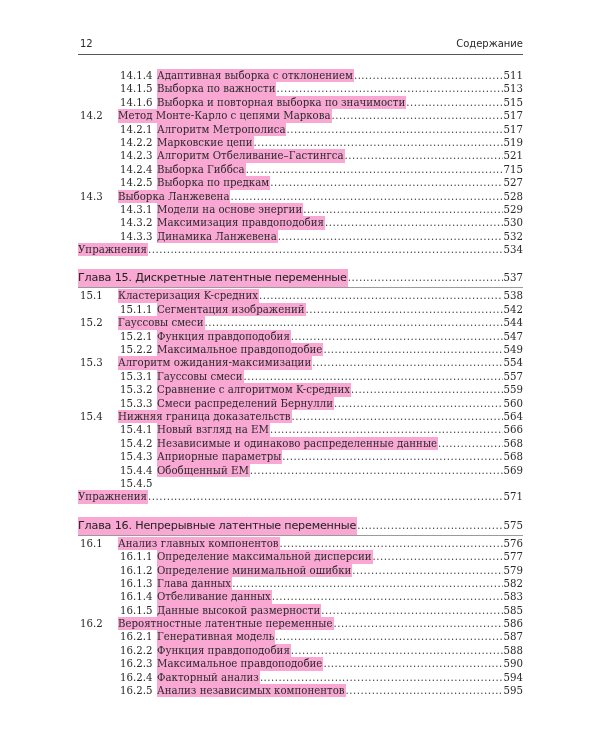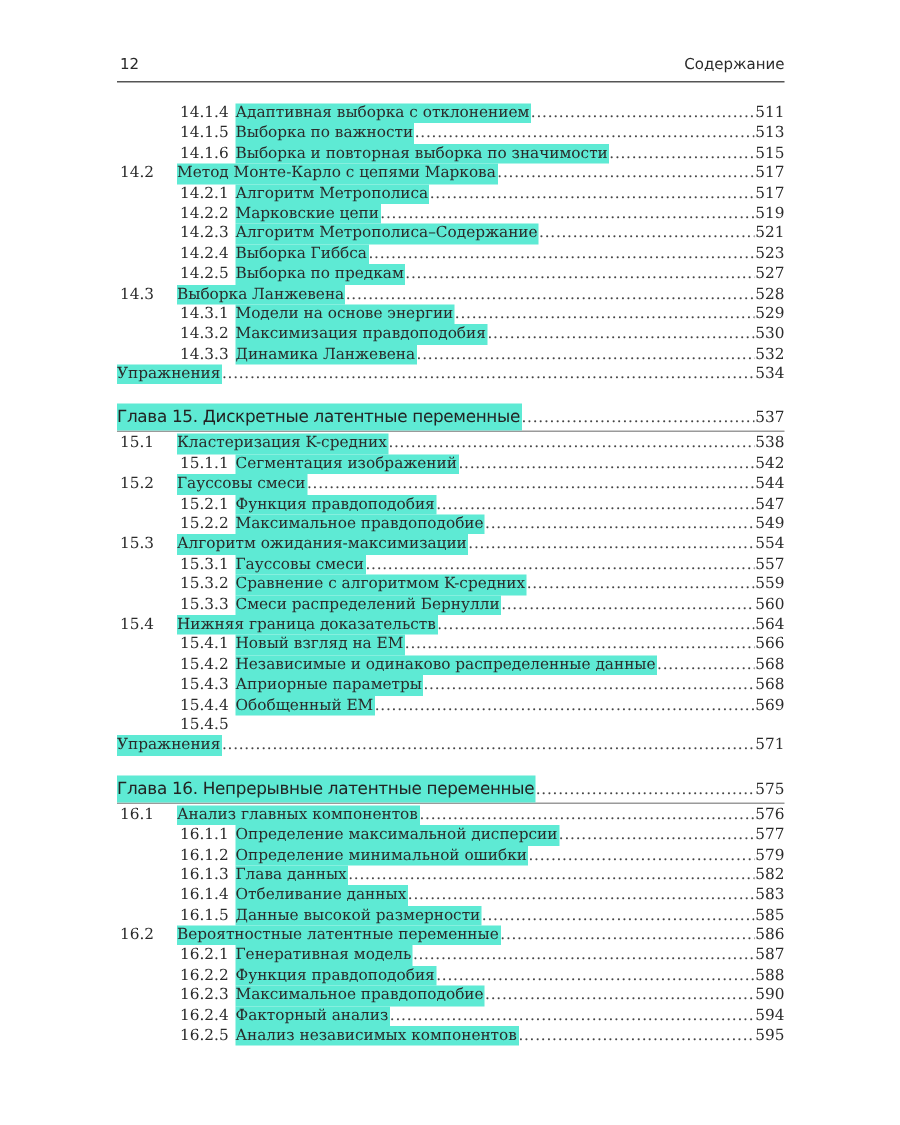--- a/index.html
+++ b/index.html
@@ -8,21 +8,21 @@
   .page { position:absolute; left:78px; top:0; width:445px; }
   .running-head { position:absolute; top:38px; left:0; width:445px; height:16px;
                   font-family:"DejaVu Sans", sans-serif; font-weight:normal; font-size:10px; }
   .running-head .pno { position:absolute; left:2px; top:0; }
   .running-head .title { position:absolute; right:0; top:0; }
   .head-rule { position:absolute; top:54px; left:0; width:445px; height:1px; background:#555; }
   .toc { position:absolute; top:69px; left:0; width:445px; }
   .row { position:relative; height:13.4px; line-height:13.4px; font-size:10.2px; white-space:nowrap; }
   .row .num { position:absolute; top:0; }
   .row .line { position:absolute; top:0; right:0; display:flex; align-items:baseline; }
-  .row .ttl { background:#5eead4; padding-right:1px; }
+  .row .ttl { background:#f9a8d4; padding-right:1px; }
   .row .dots { flex:1; overflow:hidden; white-space:nowrap; color:#444; letter-spacing:0.5px; }
   .row .dots::after { content:"........................................................................................................................................................................................................................"; }
   .row .pg { padding-left:1px; }
   .l2 .num { left:2px; }
   .l2 .line { left:40px; }
   .l3 .num { left:42px; }
   .l3 .line { left:79px; }
   .l1ex .line { left:0px; }
   .chapter { height:18px; line-height:18px; margin-top:13px; border-bottom:1px solid #9a9a9a; margin-bottom:1px; }
   .chapter .line { left:0; }
@@ -83,31 +83,31 @@
         <span class="num">14.2.2</span>
         <span class="line">
           <span class="ttl">Марковские цепи</span>
           <span class="dots"></span>
           <span class="pg">519</span>
         </span>
       </div>
       <div class="row l3">
         <span class="num">14.2.3</span>
         <span class="line">
-          <span class="ttl">Алгоритм Метрополиса–Содержание</span>
+          <span class="ttl">Алгоритм Отбеливание–Гастингса</span>
           <span class="dots"></span>
           <span class="pg">521</span>
         </span>
       </div>
       <div class="row l3">
         <span class="num">14.2.4</span>
         <span class="line">
           <span class="ttl">Выборка Гиббса</span>
           <span class="dots"></span>
-          <span class="pg">523</span>
+          <span class="pg">715</span>
         </span>
       </div>
       <div class="row l3">
         <span class="num">14.2.5</span>
         <span class="line">
           <span class="ttl">Выборка по предкам</span>
           <span class="dots"></span>
           <span class="pg">527</span>
         </span>
       </div>

